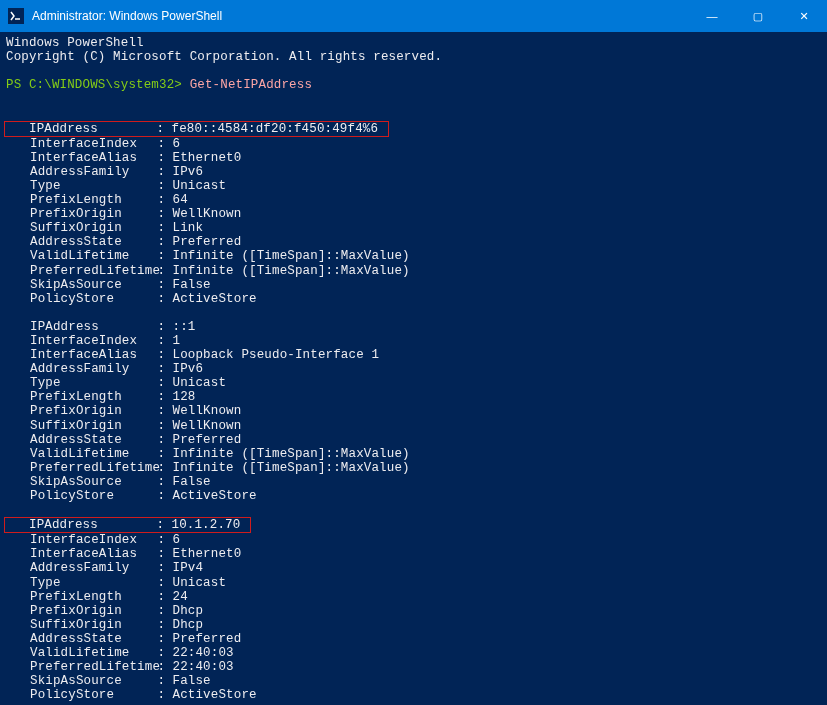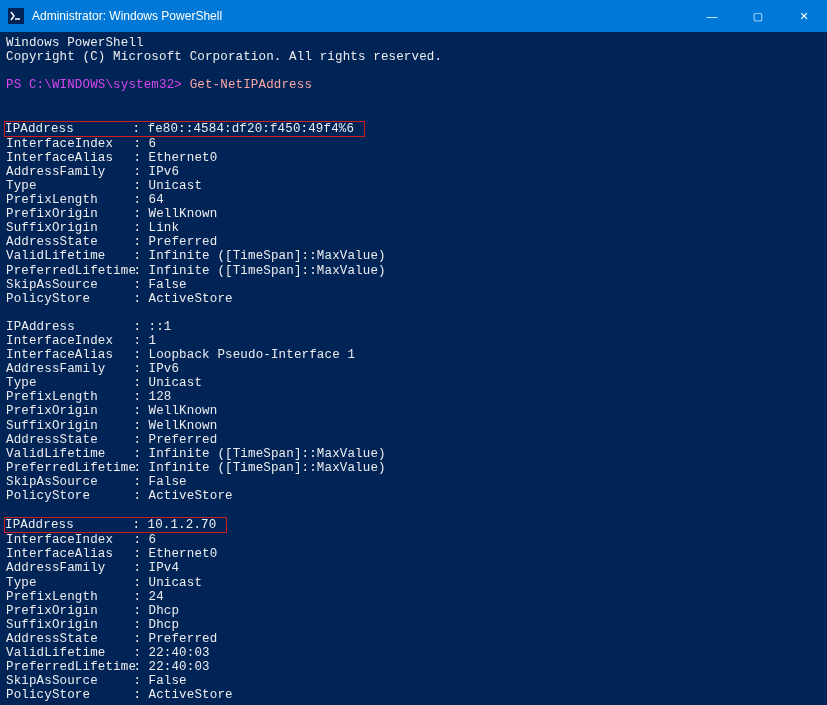--- a/index.html
+++ b/index.html
@@ -3,26 +3,26 @@
   <meta charset="utf-8">
   <style>
     * { margin: 0; padding: 0; box-sizing: border-box; }
     body { font-family: Consolas, 'Courier New', monospace; background: #012456; width: 827px; height: 705px; overflow: hidden; }
     .titlebar { display: flex; align-items: center; height: 32px; background: #0078d7; color: #fff; font-family: 'Segoe UI', sans-serif; font-size: 12px; }
     .title-icon { width: 16px; height: 16px; margin: 0 6px 0 8px; display: inline-flex; }
     .title-text { flex: 1; padding-left: 2px; }
     .win-controls { display: flex; height: 100%; }
     .win-btn { width: 46px; height: 100%; display: inline-flex; align-items: center; justify-content: center; font-family: 'Segoe UI Symbol', sans-serif; font-size: 11px; cursor: pointer; }
     .terminal { padding: 4px 6px; font-size: 12.5px; line-height: 14.1px; white-space: pre; color: #eeedf0; letter-spacing: 0.15px; }
-    .prompt { color: #d946ef; }
+    .prompt { color: #84cc16; }
     .cmd { color: #fca5a5; }
     .blank { height: 14.1px; }
     .row { display: block; }
     .boxed { border: 1.5px solid #d01c1c; display: inline-block; padding: 0 2px 0 0; margin-left: -2px; }
-    .k { display: inline-block; width: 17ch; }
+    .k { display: inline-block; width: 17ch; margin-left: 24px; }
     .sep { display: inline-block; width: 2ch; }
   </style>
 </head>
 <body>
 
 <div class="titlebar">
   <span class="title-icon">
     <svg viewBox="0 0 16 16">
         <rect width="16" height="16" fill="#012456"></rect>
         <path d="M3 4 L6 8 L3 12" stroke="#fff" stroke-width="1.5" fill="none"></path>

